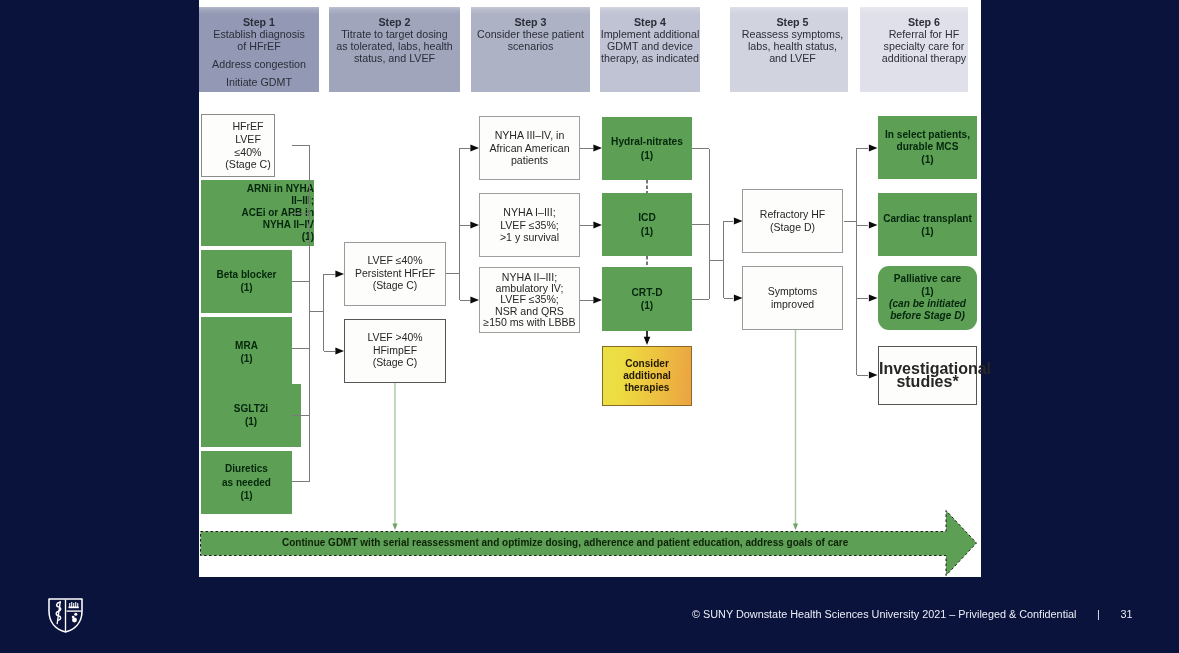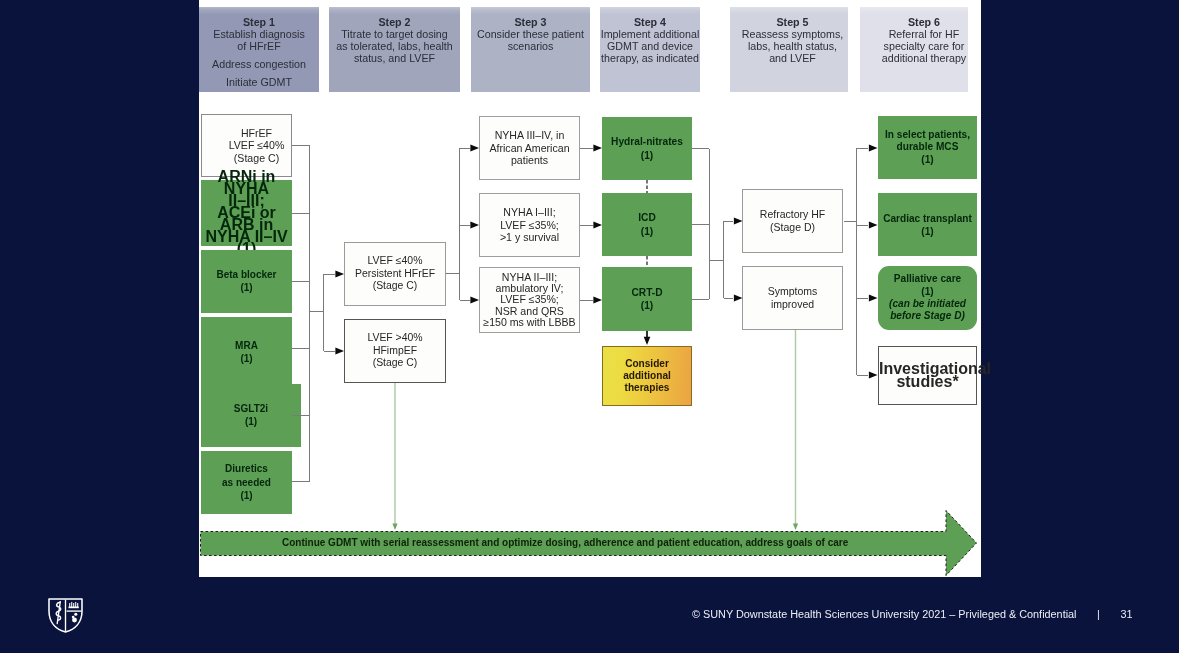--- a/index.html
+++ b/index.html
@@ -77,28 +77,28 @@
         <span class="l">and LVEF</span>
       </div>
       <div class="step" style="left: 661px; width: 108px; background: linear-gradient(rgba(255, 255, 255, 0.3) 0%, rgba(255, 255, 255, 0.13) 3.5%, rgba(255, 255, 255, 0) 9%), rgb(224, 224, 234); padding-left: 20px;">
         <span class="t">Step 6</span>
         <span class="l">Referral for HF</span>
         <span class="l">specialty care for</span>
         <span class="l">additional therapy</span>
       </div>
     </div>
   <div id="diagram">
-      <div class="node white" style="left: 2px; top: 114px; width: 91px; height: 63px; font-size: 10.6px; line-height: 12.6px; border-color: rgb(138, 138, 138); padding-left: 20px;">
+      <div class="node white" style="left: 2px; top: 114px; width: 74px; height: 63px; font-size: 10.6px; line-height: 12.6px; border-color: rgb(138, 138, 138); padding-left: 20px;">
         <div class="inner">
           <div>HFrEF</div>
           <div>LVEF ≤40%</div>
           <div>(Stage C)</div>
         </div>
       </div>
-      <div class="node green" style="left: 2px; top: 180px; width: 91px; height: 66px; font-size: 16px; line-height: 12px;">
+      <div class="node green" style="left: 2px; top: 180px; width: 113px; height: 66px; font-size: 10px; line-height: 12px; text-align: right;">
         <div class="inner">
           <div>ARNi in NYHA</div>
           <div>II–III;</div>
           <div>ACEi or ARB in</div>
           <div>NYHA II–IV</div>
           <div>(1)</div>
         </div>
       </div>
       <div class="node green" style="left: 2px; top: 250px; width: 91px; height: 63px; font-size: 10px; line-height: 12.6px;">
         <div class="inner">

